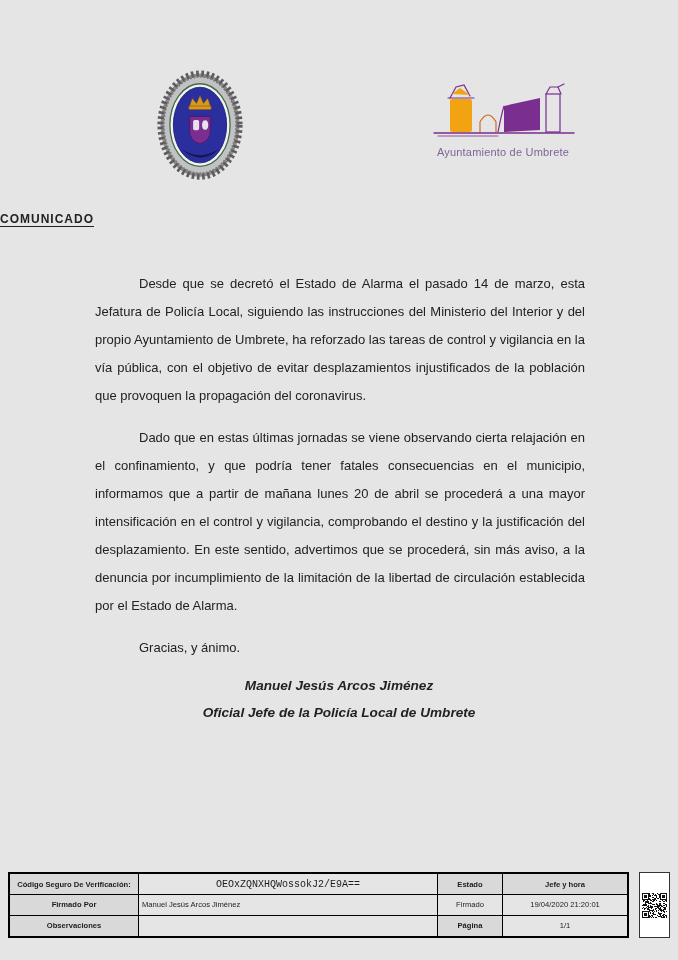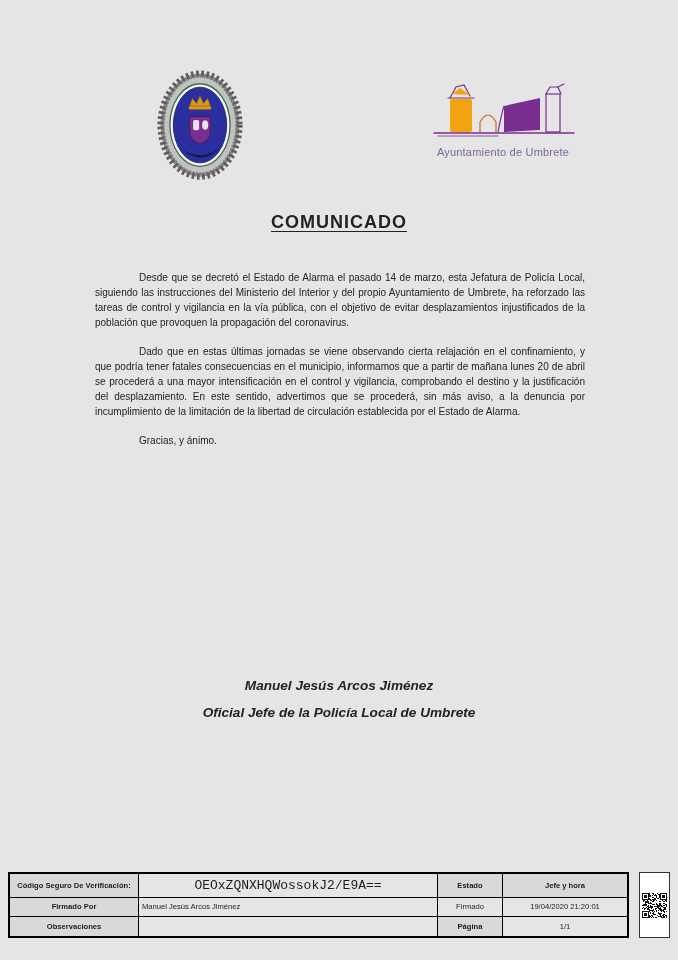--- a/index.html
+++ b/index.html
@@ -7,28 +7,28 @@
     position:relative;width:678px;height:960px;background:#e5e5e5;overflow:hidden;
     font-family:"Liberation Sans",sans-serif;color:#1c1c1c;
   }
   
   .header{position:absolute;top:64px;left:0;width:100%;height:130px;}
   .badge{position:absolute;left:157px;top:6px;width:86px;height:110px;}
   .townhall{position:absolute;left:428px;top:18px;width:150px;text-align:center;}
   .townhall-label{font-size:11px;color:#7d6597;margin-top:2px;letter-spacing:.2px;}
   
   .title{
-    position:absolute;top:212px;left:0;width:100%;text-align:center;
-    font-size:18px;font-weight:bold;letter-spacing:1px;color:#222;
+    position:absolute;top:212px;left:0;width:100%;
+    font-size:12px;font-weight:bold;letter-spacing:1px;color:#222;
   }
   .title span{text-decoration:underline;text-underline-offset:3px;}
   
   .bodytext{
     position:absolute;top:270px;left:95px;width:490px;
-    font-size:10px;line-height:15px;text-align:justify;color:#222;
+    font-size:13px;line-height:28px;text-align:justify;color:#222;
   }
   .bodytext p{margin:0 0 14px 0;text-indent:44px;}
   .bodytext p.nojust{text-align:left;}
   
   .signature{
     position:absolute;top:678px;left:0;width:100%;text-align:center;
     font-weight:bold;font-style:italic;font-size:13.6px;color:#222;
   }
   .signature .sig-name{margin-bottom:12px;}
   
@@ -38,21 +38,21 @@
     font-size:7.6px;border:2px solid #000;
   }
   table.verif td{
     border:1px solid #000;padding:1.5px 3px;height:12px;
     overflow:hidden;white-space:nowrap;
   }
   td.lab{background:#d9d9d9;font-weight:bold;text-align:center;width:122px;}
   td.hd{background:#d9d9d9;font-weight:bold;text-align:center;}
   td.val{text-align:left;}
   td.cen{text-align:center;}
-  td.mono{font-family:"Liberation Mono",monospace;font-size:13px;text-align:center;}
+  td.mono{font-family:"Liberation Mono",monospace;font-size:10px;text-align:center;}
   td.urlrow{height:26px;vertical-align:top;padding-top:4px;}
   .col-val{width:292px;}
   .col-est{width:58px;}
   .col-fec{width:118px;}
   .qrbox{
     margin-left:10px;width:60px;height:60px;border:1px solid #333;
     padding:2px;background:#fff;align-self:flex-start;
   }
   .qrbox svg{display:block;width:100%;height:100%;}
 </style>

